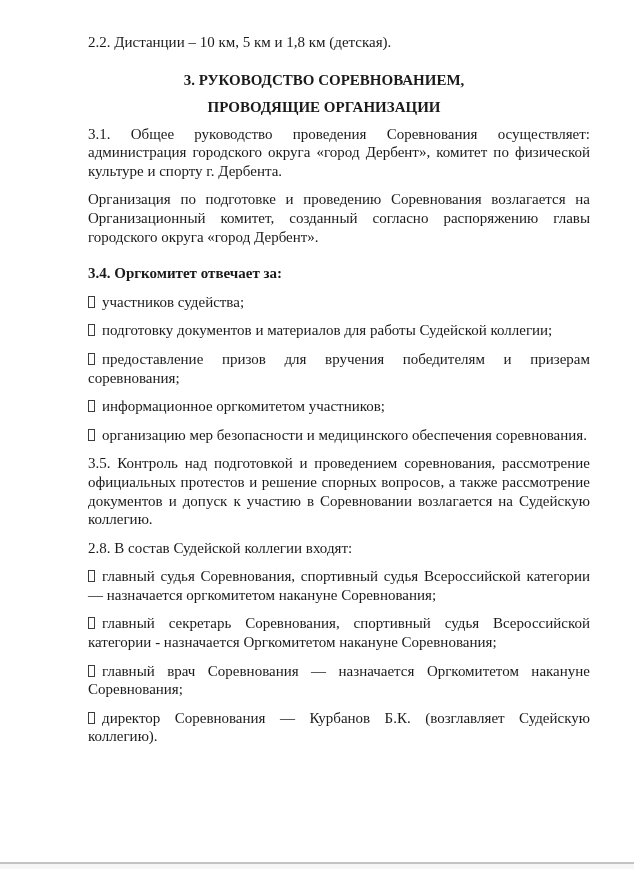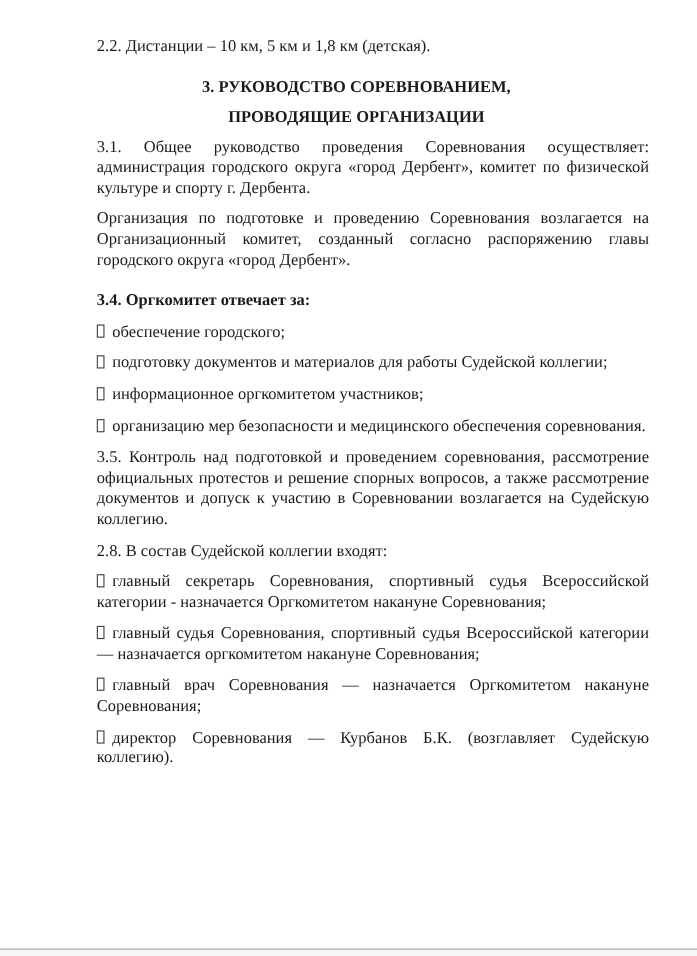--- a/index.html
+++ b/index.html
@@ -83,39 +83,40 @@
     <div class="heading second">ПРОВОДЯЩИЕ ОРГАНИЗАЦИИ</div>
 
     <p class="para">3.1. Общее руководство проведения Соревнования осуществляет: администрация  городского округа «город Дербент», комитет по физической культуре и спорту г. Дербента.</p>
 
     <p class="para">Организация по подготовке и проведению Соревнования возлагается на Организационный комитет, созданный согласно распоряжению главы городского округа «город Дербент».</p>
 
     <p class="para bold">3.4. Оргкомитет отвечает за:</p>
 
     <div>
 
-        <p class="para"><span class="bullet-box"></span><span>обеспечение городского;</span></p>
+        <p class="para"><span class="bullet-box"></span><span>участников судейства;</span></p>
 
         <p class="para"><span class="bullet-box"></span><span>подготовку документов и материалов для работы Судейской коллегии;</span></p>
 
+        <p class="para"><span class="bullet-box"></span><span>предоставление призов для вручения победителям и призерам соревнования;</span></p>
 
         <p class="para"><span class="bullet-box"></span><span>информационное оргкомитетом участников;</span></p>
 
         <p class="para"><span class="bullet-box"></span><span>организацию мер безопасности и медицинского обеспечения соревнования.</span></p>
       </div>
 
     <p class="para">3.5. Контроль над подготовкой и проведением соревнования, рассмотрение официальных протестов и решение  спорных вопросов, а также рассмотрение документов и допуск к участию в Соревновании возлагается на Судейскую коллегию.</p>
 
     <p class="para">2.8. В состав Судейской коллегии входят:</p>
 
     <div>
 
+        <p class="para"><span class="bullet-box"></span><span>главный судья Соревнования, спортивный судья Всероссийской категории — назначается  оргкомитетом накануне Соревнования;</span></p>
+
         <p class="para"><span class="bullet-box"></span><span>главный секретарь Соревнования, спортивный судья Всероссийской категории - назначается  Оргкомитетом накануне Соревнования;</span></p>
-
-        <p class="para"><span class="bullet-box"></span><span>главный судья Соревнования, спортивный судья Всероссийской категории — назначается  оргкомитетом накануне Соревнования;</span></p>
 
         <p class="para"><span class="bullet-box"></span><span>главный врач Соревнования — назначается   Оргкомитетом накануне Соревнования;</span></p>
 
         <p class="para"><span class="bullet-box"></span><span>директор Соревнования — Курбанов Б.К. (возглавляет Судейскую коллегию).</span></p>
       </div>
 
 
   </div>
 
   <div class="page-break-line"></div>

